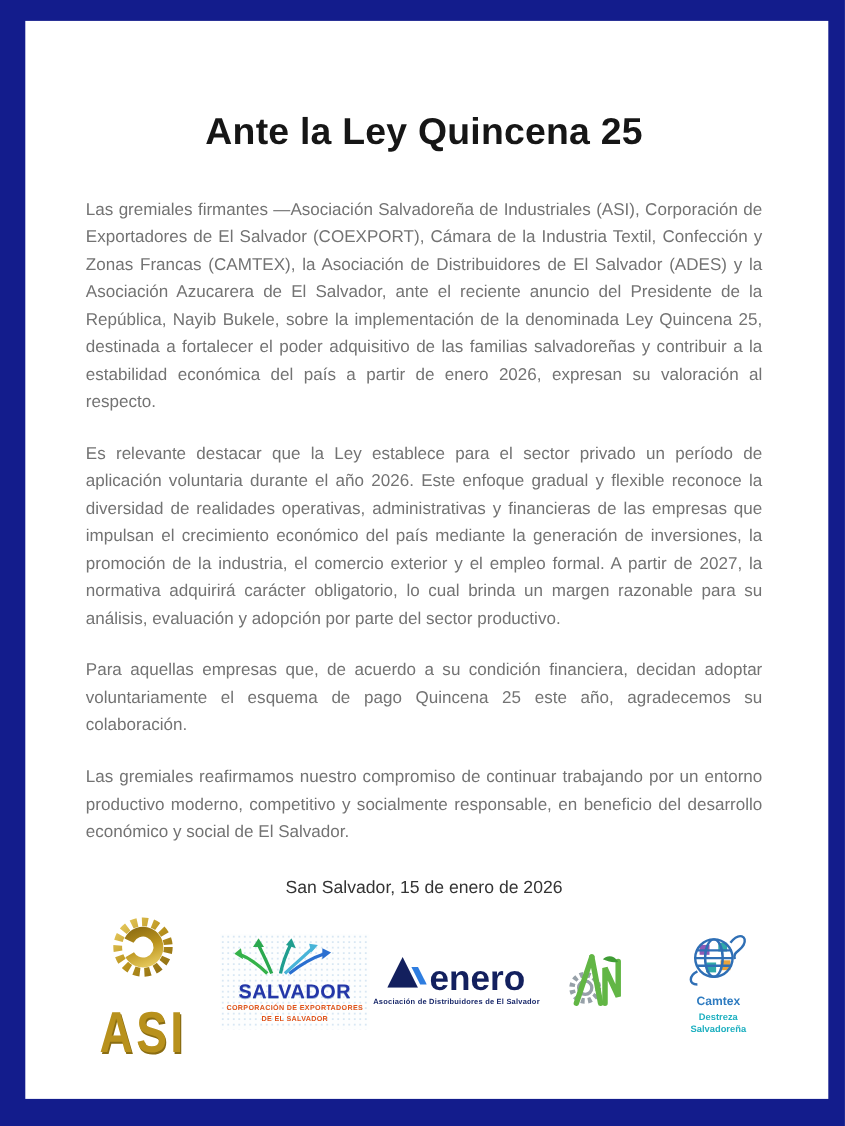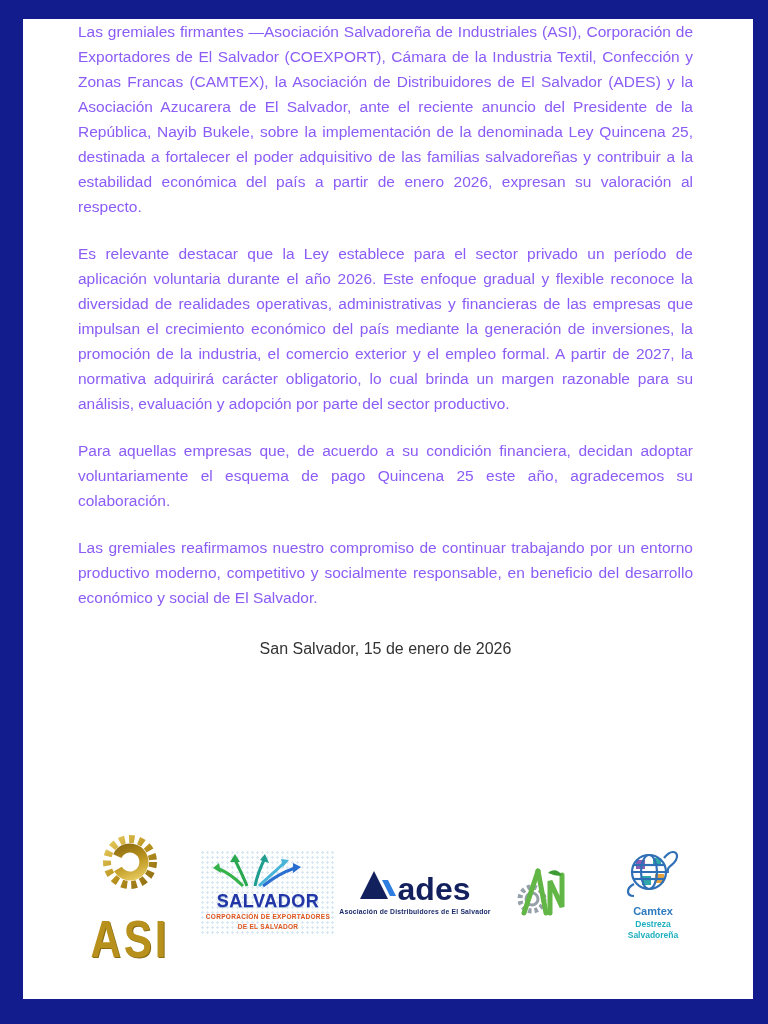--- a/index.html
+++ b/index.html
@@ -14,21 +14,21 @@
     position:absolute;left:23px;top:19px;right:15px;bottom:25px;
     background:#ffffff;
   }
   .content{padding:0 60px 0 55px;}
   .title{
     font-size:34px;font-weight:700;color:#161616;
     text-align:center;letter-spacing:.2px;
     margin:82px 0 38px 0;
   }
   .para{
-    font-size:15.5px;line-height:25px;color:#8b5cf6;
+    font-size:15.5px;line-height:25px;color:#737373;
     text-align:justify;margin:0 0 22px 0;
   }
   .dateline{
     font-size:16px;color:#333;text-align:center;margin-top:30px;
   }
   .logos{
     position:absolute;left:0;right:0;bottom:44px;
     display:flex;align-items:center;justify-content:center;gap:16px;
   }
   .logo{display:flex;flex-direction:column;align-items:center;justify-content:center;}
@@ -82,20 +82,21 @@
     font-size:8.5px;font-weight:700;color:#1fb0c0;text-align:center;line-height:1.2;
     margin-top:2px;
   }
 </style>
 </head>
 <body>
 
 <div class="frame">
   <div class="page">
     <div class="content">
+      <h1 class="title">Ante la Ley Quincena 25</h1>
       <p class="para">Las gremiales firmantes —Asociación Salvadoreña de Industriales (ASI), Corporación de Exportadores de El Salvador (COEXPORT), Cámara de la Industria Textil, Confección y Zonas Francas (CAMTEX), la Asociación de Distribuidores de El Salvador (ADES) y la Asociación Azucarera de El Salvador, ante el reciente anuncio del Presidente de la República, Nayib Bukele, sobre la implementación de la denominada Ley Quincena 25, destinada a fortalecer el poder adquisitivo de las familias salvadoreñas y contribuir a la estabilidad económica del país a partir de enero 2026, expresan su valoración al respecto.</p>
       <p class="para">Es relevante destacar que la Ley establece para el sector privado un período de aplicación voluntaria durante el año 2026. Este enfoque gradual y flexible reconoce la diversidad de realidades operativas, administrativas y financieras de las empresas que impulsan el crecimiento económico del país mediante la generación de inversiones, la promoción de la industria, el comercio exterior y el empleo formal.  A partir de 2027, la normativa adquirirá carácter obligatorio, lo cual brinda un margen razonable para su análisis, evaluación y adopción por parte del sector productivo.</p>
       <p class="para">Para aquellas empresas que, de acuerdo a su condición financiera, decidan adoptar voluntariamente el esquema de pago Quincena 25 este año, agradecemos su colaboración.</p>
       <p class="para">Las gremiales reafirmamos nuestro compromiso de continuar trabajando por un entorno productivo moderno, competitivo y socialmente responsable, en beneficio del desarrollo económico y social de El Salvador.</p>
       <div class="dateline">San Salvador, 15 de enero de 2026</div>
     </div>
 
     <div class="logos">
 
       <div class="logo asi">
@@ -140,21 +141,21 @@
       </div>
 
       <div class="logo ades">
         <div class="ades-mark">
           <span>
             <svg width="36" height="28" viewBox="0 0 36 28">
               <polygon points="14,0 28,28 0,28" fill="#13205e"></polygon>
               <polygon points="22,9 28,9 36,25 30,25" fill="#2e7de0"></polygon>
             </svg>
           </span>
-          <span class="ades-text">ades</span>
+          <span class="ades-text">enero</span>
         </div>
         <div class="ades-sub">Asociación de Distribuidores de El Salvador</div>
       </div>
 
       <div class="logo azu">
         <span>
           <svg width="56" height="52" viewBox="0 0 56 52">
             <circle cx="18" cy="34" r="12" fill="none" stroke="#96a0a8" stroke-width="5" stroke-dasharray="3.4 3"></circle>
             <circle cx="18" cy="34" r="6" fill="none" stroke="#96a0a8" stroke-width="3"></circle>
             <g stroke="#62b645" stroke-width="5" fill="none" stroke-linecap="round">

